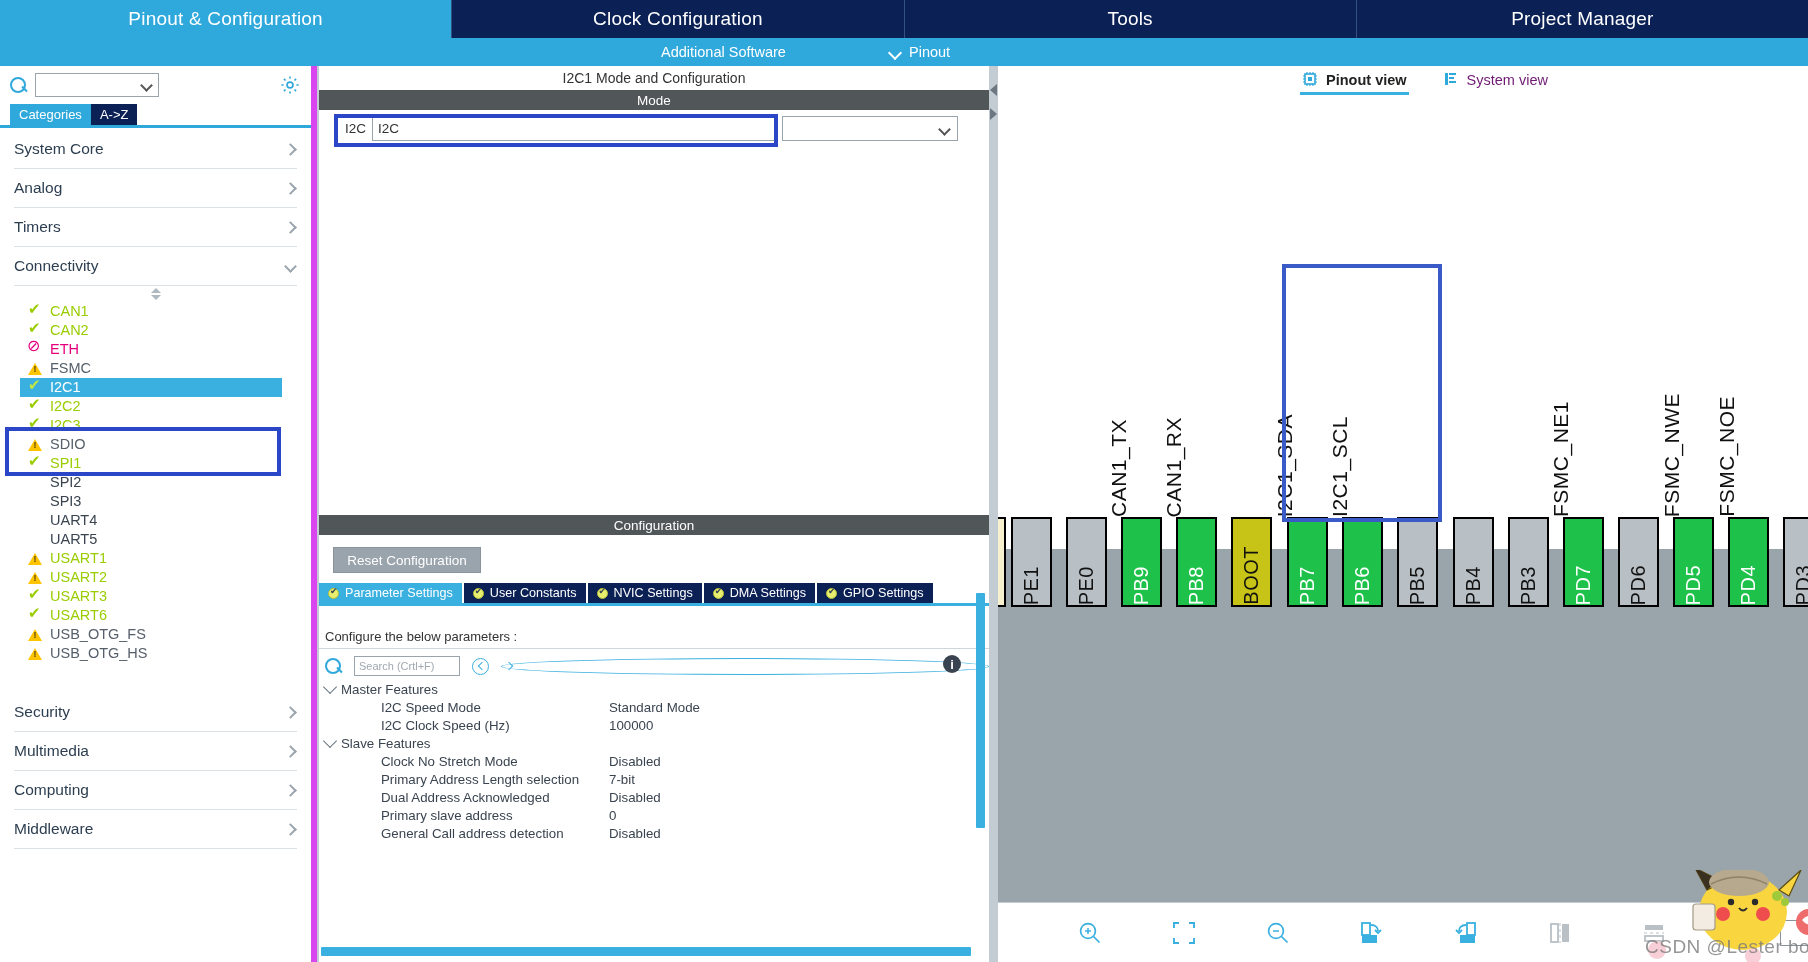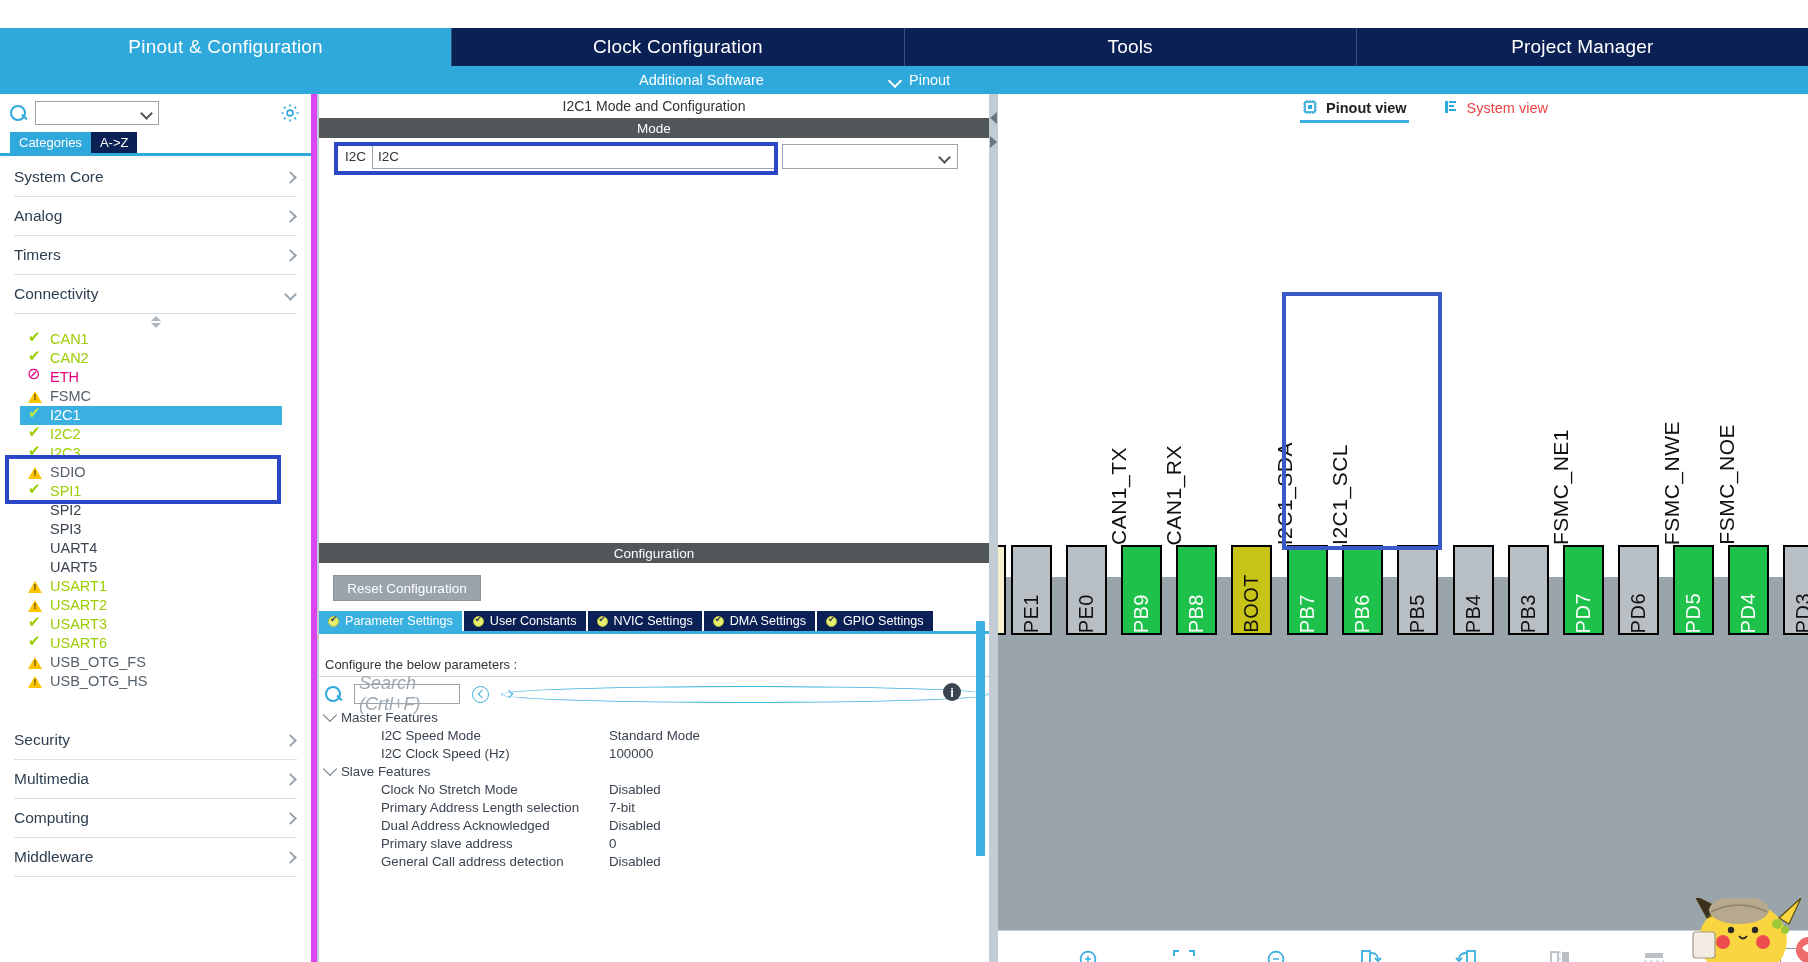--- a/index.html
+++ b/index.html
@@ -3,21 +3,21 @@
 <meta charset="utf-8">
 <style>
   * { box-sizing: border-box; }
   html, body {
     margin: 0; padding: 0;
     width: 1808px; height: 962px;
     overflow: hidden;
     font-family: "Liberation Sans", sans-serif;
     background: #ffffff;
   }
-  #app { position: relative; width: 1808px; height: 694px; margin-top: 28px; }
+  #app { position: relative; width: 1808px; height: 694px; }
 
   
   .topbar {
     display: flex; height: 38px; width: 100%;
     background: #0b2055;
   }
   .top-tab {
     flex: 1 1 0; display: flex; align-items: center; justify-content: center;
     color: #ffffff; font-size: 19px; letter-spacing: .2px;
     border-right: 1px solid #33507f;
@@ -25,21 +25,21 @@
   }
   .top-tab:last-child { border-right: none; }
   .top-tab.active { background: #2fa8dc; color: #ffffff; }
 
   
   .subbar {
     height: 28px; width: 100%; background: #2fa8dc;
     display: flex; align-items: center; position: relative;
     color: #ffffff; font-size: 14.5px;
   }
-  .subbar .addsoft { position: absolute; left: 639px; }
+  .subbar .addsoft { position: absolute; left: 661px; }
   .subbar .pinout-drop {
     position: absolute; left: 890px; display: flex; align-items: center; gap: 7px;
     cursor: pointer;
   }
   .chev { display: inline-block; width: 12px; height: 12px; position: relative; }
   .chev::before {
     content: ""; position: absolute; left: 0; top: 2px;
     width: 8px; height: 8px; border-left: 2px solid #fff; border-bottom: 2px solid #fff;
     transform: rotate(-45deg);
   }
@@ -211,21 +211,21 @@
 
   .cfg-note {
     font-size: 13px; color: #333; padding: 23px 0 4px 6px;
     border-bottom: 1px solid #cfd6dc;
   }
   .param-search-row {
     display: flex; align-items: center; gap: 12px; padding: 7px 0 4px 6px; position: relative;
   }
   .param-search {
     width: 106px; height: 20px; border: 1px solid #9aa4ad; background: #fff;
-    font-size: 18px; color: #a0a8b0; font-style: italic;
+    font-size: 11px; color: #a0a8b0; 
     display: flex; align-items: center; padding-left: 4px;
   }
   .circ-btn {
     width: 17px; height: 17px; border: 1.6px solid #3ab0e0; border-radius: 50%;
     position: relative; cursor: pointer; flex: 0 0 17px;
   }
   .circ-btn .arw {
     position: absolute; left: 5px; top: 4px; width: 6px; height: 6px;
     border-left: 1.6px solid #3ab0e0; border-bottom: 1.6px solid #3ab0e0;
   }
@@ -274,21 +274,21 @@
     background: #ffffff;
   }
   .view-tab {
     display: flex; align-items: center; gap: 8px; font-size: 14.5px; cursor: pointer;
     position: relative; padding-bottom: 5px;
   }
   .view-tab.active { color: #222; font-weight: bold; }
   .view-tab.active::after {
     content: ""; position: absolute; left: -2px; right: -2px; bottom: 0; height: 3px; background: #3ab0e0;
   }
-  .view-tab.inactive { color: #ef4444; }
+  .view-tab.inactive { color: #701a75; }
 
   .chip-area { flex: 1 1 auto; position: relative; background: #ffffff; overflow: hidden; }
   .chip-canvas-gray {
     position: absolute; left: 0; right: 0; top: 450px; bottom: 0; background: #9aa4ab;
   }
   .pin-labels { position: absolute; left: 0; top: 0; height: 418px; width: 100%; }
   .pin-lbl {
     position: absolute; bottom: 0; font-size: 21px; color: #111;
     writing-mode: vertical-rl; transform: rotate(180deg);
     letter-spacing: .5px; white-space: nowrap;

